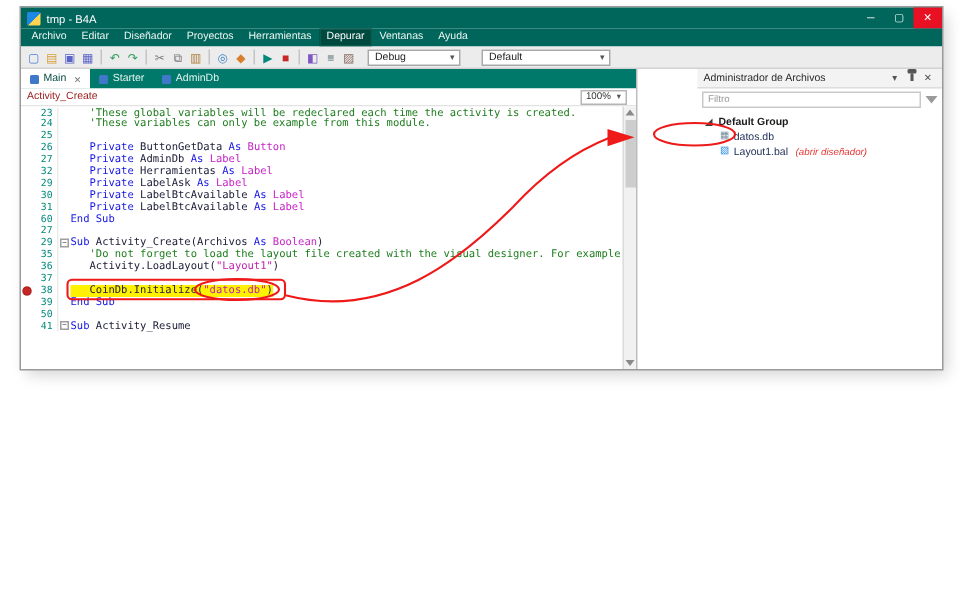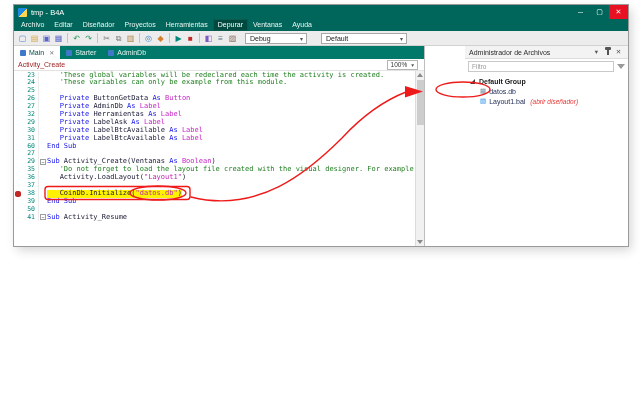--- a/index.html
+++ b/index.html
@@ -202,21 +202,21 @@
             <div class="code-row"><span class="bp-col"></span><span class="ln">24</span><span class="fold-col"></span><span class="code-text"><span class="c-cm">   'These variables can only be example from this module.</span></span></div>
             <div class="code-row"><span class="bp-col"></span><span class="ln">25</span><span class="fold-col"></span><span class="code-text"></span></div>
             <div class="code-row"><span class="bp-col"></span><span class="ln">26</span><span class="fold-col"></span><span class="code-text"><span class="c-pl">   </span><span class="c-kw">Private</span><span class="c-id"> ButtonGetData </span><span class="c-kw">As</span><span class="c-ty"> Button</span></span></div>
             <div class="code-row"><span class="bp-col"></span><span class="ln">27</span><span class="fold-col"></span><span class="code-text"><span class="c-pl">   </span><span class="c-kw">Private</span><span class="c-id"> AdminDb </span><span class="c-kw">As</span><span class="c-ty"> Label</span></span></div>
             <div class="code-row"><span class="bp-col"></span><span class="ln">32</span><span class="fold-col"></span><span class="code-text"><span class="c-pl">   </span><span class="c-kw">Private</span><span class="c-id"> Herramientas </span><span class="c-kw">As</span><span class="c-ty"> Label</span></span></div>
             <div class="code-row"><span class="bp-col"></span><span class="ln">29</span><span class="fold-col"></span><span class="code-text"><span class="c-pl">   </span><span class="c-kw">Private</span><span class="c-id"> LabelAsk </span><span class="c-kw">As</span><span class="c-ty"> Label</span></span></div>
             <div class="code-row"><span class="bp-col"></span><span class="ln">30</span><span class="fold-col"></span><span class="code-text"><span class="c-pl">   </span><span class="c-kw">Private</span><span class="c-id"> LabelBtcAvailable </span><span class="c-kw">As</span><span class="c-ty"> Label</span></span></div>
             <div class="code-row"><span class="bp-col"></span><span class="ln">31</span><span class="fold-col"></span><span class="code-text"><span class="c-pl">   </span><span class="c-kw">Private</span><span class="c-id"> LabelBtcAvailable </span><span class="c-kw">As</span><span class="c-ty"> Label</span></span></div>
             <div class="code-row"><span class="bp-col"></span><span class="ln">60</span><span class="fold-col"></span><span class="code-text"><span class="c-kw">End Sub</span></span></div>
             <div class="code-row"><span class="bp-col"></span><span class="ln">27</span><span class="fold-col"></span><span class="code-text"></span></div>
-            <div class="code-row"><span class="bp-col"></span><span class="ln">29</span><span class="fold-col"><span class="fold-box">−</span></span><span class="code-text"><span class="c-kw">Sub</span><span class="c-id"> Activity_Create(Ventanas </span><span class="c-kw">As</span><span class="c-ty"> Boolean</span><span class="c-id">)</span></span></div>
+            <div class="code-row"><span class="bp-col"></span><span class="ln">29</span><span class="fold-col"><span class="fold-box">−</span></span><span class="code-text"><span class="c-kw">Sub</span><span class="c-id"> Activity_Create(Archivos </span><span class="c-kw">As</span><span class="c-ty"> Boolean</span><span class="c-id">)</span></span></div>
             <div class="code-row"><span class="bp-col"></span><span class="ln">35</span><span class="fold-col"></span><span class="code-text"><span class="c-pl">   </span><span class="c-cm">'Do not forget to load the layout file created with the visual designer. For example:</span></span></div>
             <div class="code-row"><span class="bp-col"></span><span class="ln">36</span><span class="fold-col"></span><span class="code-text"><span class="c-pl">   </span><span class="c-id">Activity.LoadLayout(</span><span class="c-st">"Layout1"</span><span class="c-id">)</span></span></div>
             <div class="code-row"><span class="bp-col"></span><span class="ln">37</span><span class="fold-col"></span><span class="code-text"></span></div>
             <div class="code-row"><span class="bp-col"><span class="bp-dot"></span></span><span class="ln">38</span><span class="fold-col"></span><span class="code-text hl"><span class="c-pl">   </span><span class="c-id">CoinDb.Initialize(</span><span class="c-st">"datos.db"</span><span class="c-id">)</span></span></div>
             <div class="code-row"><span class="bp-col"></span><span class="ln">39</span><span class="fold-col"></span><span class="code-text"><span class="c-kw">End Sub</span></span></div>
             <div class="code-row"><span class="bp-col"></span><span class="ln">50</span><span class="fold-col"></span><span class="code-text"></span></div>
             <div class="code-row"><span class="bp-col"></span><span class="ln">41</span><span class="fold-col"><span class="fold-box">−</span></span><span class="code-text"><span class="c-kw">Sub</span><span class="c-id"> Activity_Resume</span></span></div>
           </div>
         <div class="vscroll">
           <span class="scroll-arrow up"></span>

